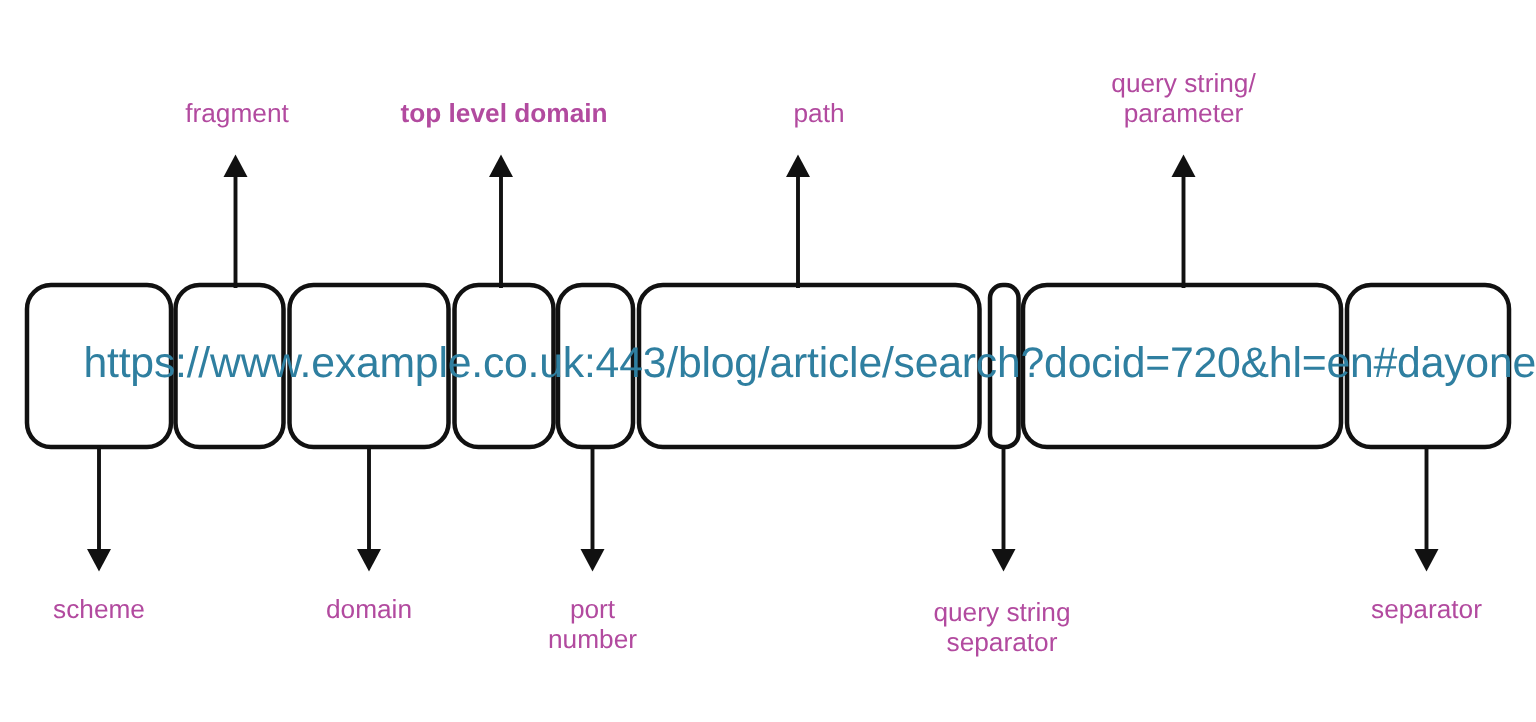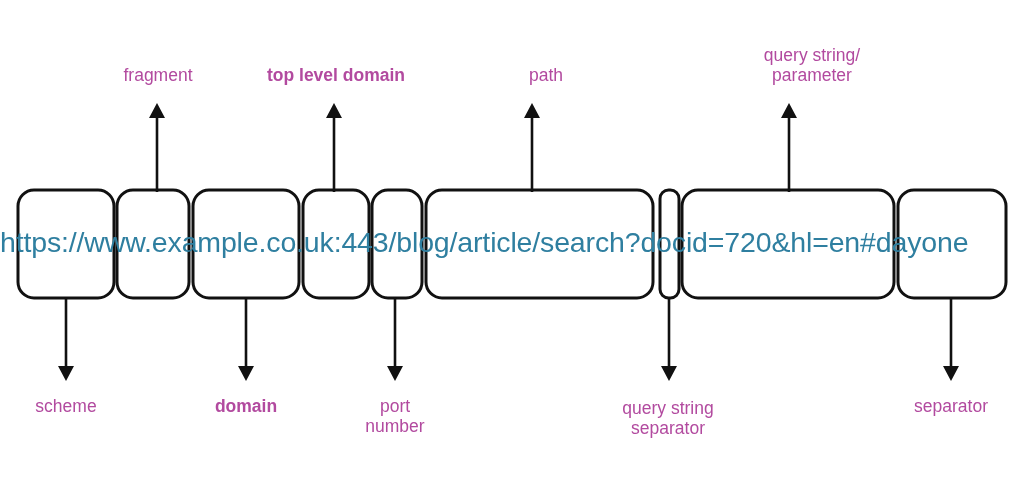--- a/index.html
+++ b/index.html
@@ -20,21 +20,21 @@
     left: 0;
     top: 0;
     width: 1024px;
     height: 481px;
   }
   .url-text {
     position: absolute;
     left: 0;
     top: 225px;
     width: 1024px;
-    text-align: left;
+    text-align: right;
     font-family: "Liberation Sans", sans-serif;
     font-size: 28.5px;
     letter-spacing: -0.15px;
     color: #2f7fa0;
     white-space: pre;
     line-height: 34px;
   }
   .lbl {
     position: absolute;
     color: #b24a9f;
@@ -87,26 +87,26 @@
         <polygon points="951,381 943,366 959,366" fill="#111111"></polygon>
       </g>
   </svg>
 
   <div class="url-text">https://www.example.co.uk:443/blog/article/search?docid=720&amp;hl=en#dayone</div>
 
   <div id="labels-top-layer">
       <div class="lbl" style="left: 158px; top: 65px;">fragment</div>
       <div class="lbl" style="left: 336px; top: 65px; font-weight: bold;">top level domain</div>
       <div class="lbl" style="left: 546px; top: 65px;">path</div>
-      <div class="lbl two-line" style="left: 812px; top: 45px;">query string/
+      <div class="lbl two-line" style="left: 789px; top: 45px;">query string/
 parameter</div>
     </div>
   <div id="labels-bottom-layer">
       <div class="lbl" style="left: 66px; top: 396px;">scheme</div>
-      <div class="lbl" style="left: 246px; top: 396px; font-weight: bold;">domain</div>
+      <div class="lbl" style="left: 246px; top: 396px;">domain</div>
       <div class="lbl two-line" style="left: 395px; top: 396px;">port
 number</div>
       <div class="lbl two-line" style="left: 668px; top: 398px;">query string
 separator</div>
       <div class="lbl" style="left: 951px; top: 396px;">separator</div>
     </div>
 
 </div>
 
 </body></html>

